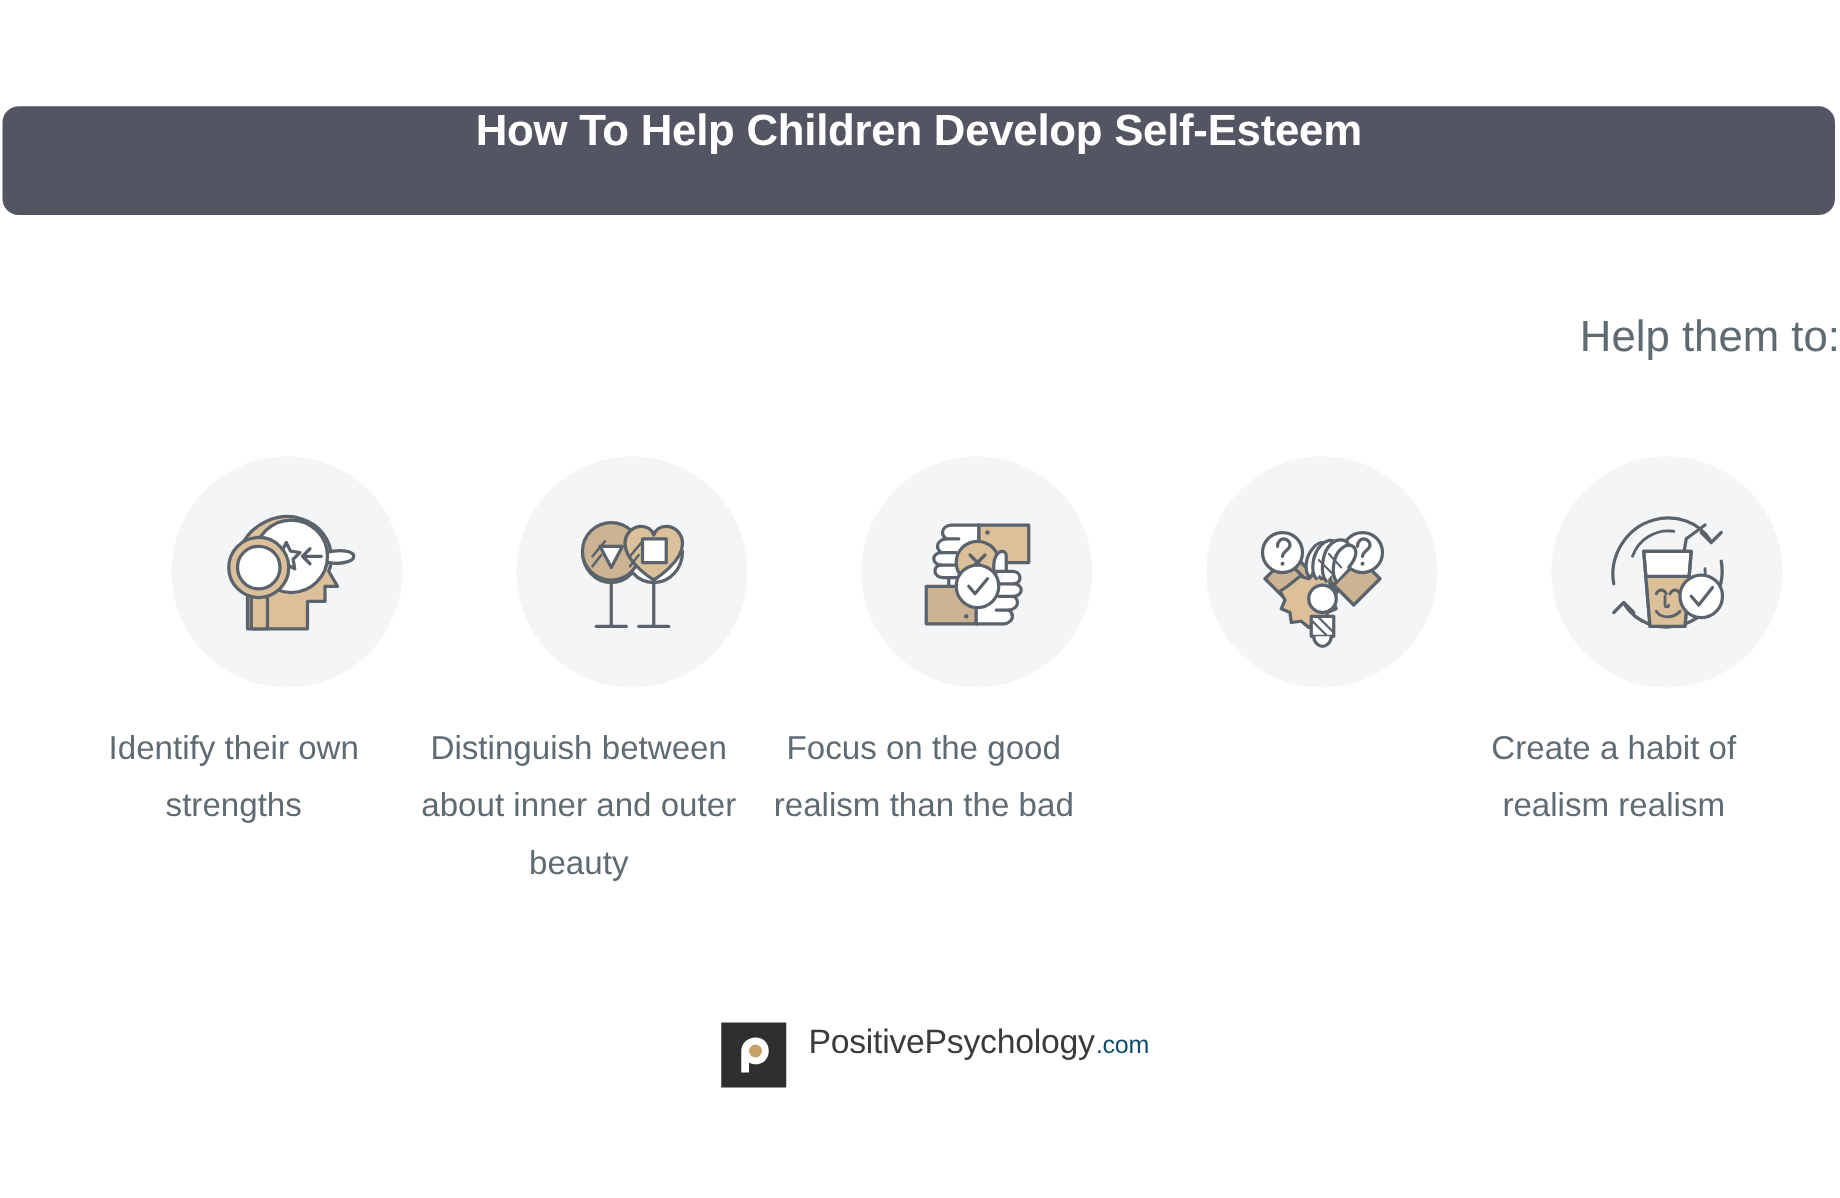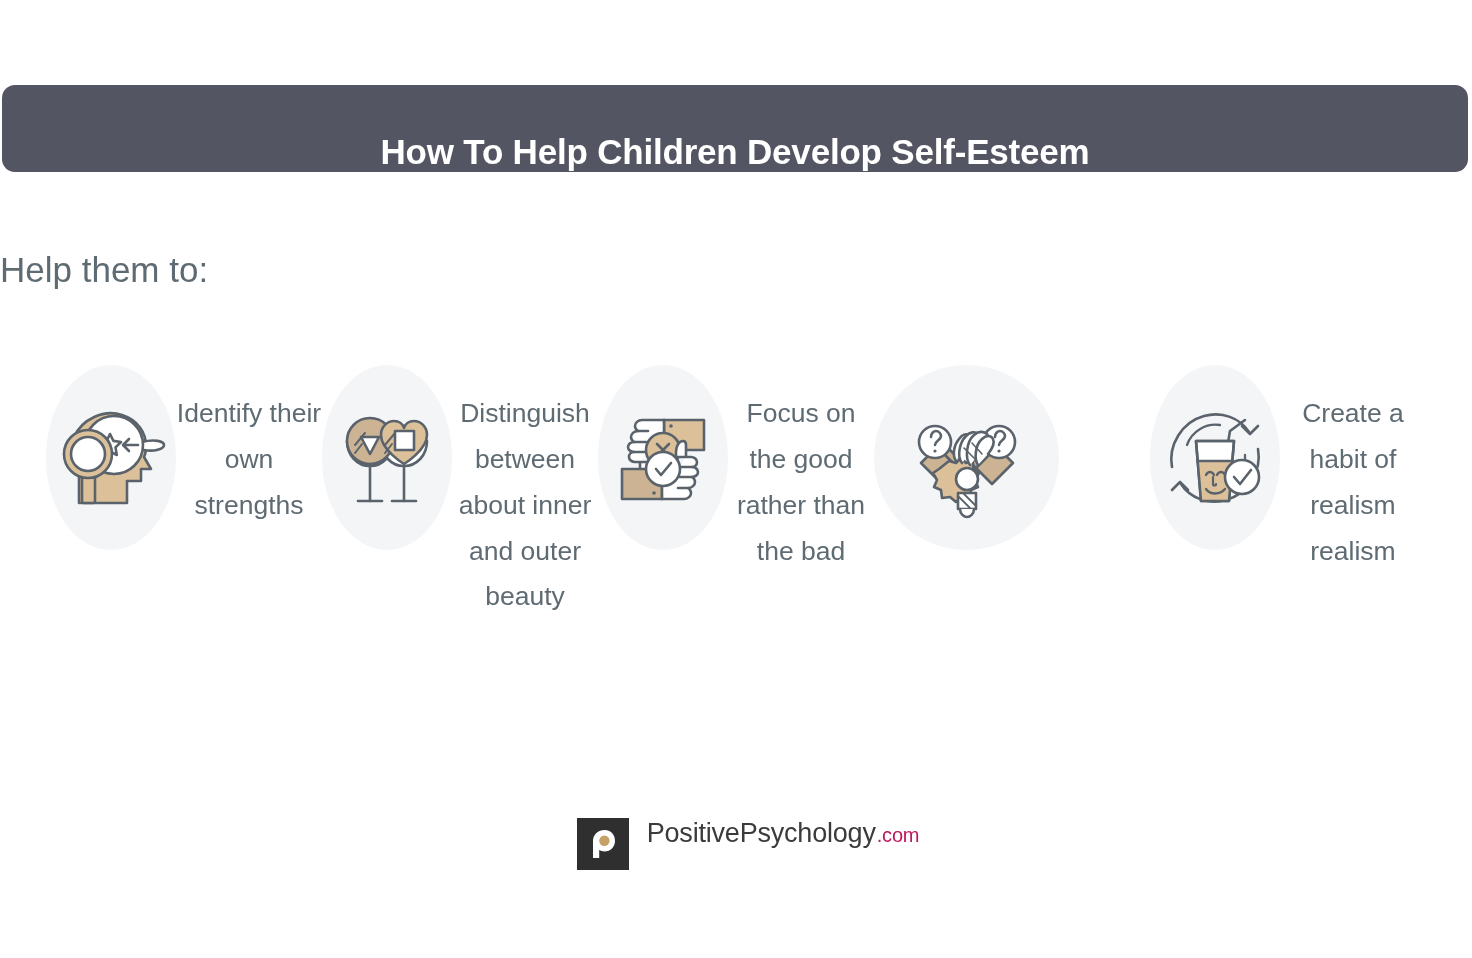--- a/index.html
+++ b/index.html
@@ -25,59 +25,60 @@
   .header-bar {
     position: absolute;
     left: 2px;
     top: 85px;
     width: 1466px;
     height: 87px;
     background: #53556380;
     background: #535563;
     border-radius: 13px;
     display: flex;
-    align-items: flex-end;
+    align-items: flex-start;
     justify-content: center;
     box-sizing: border-box;
   }
   .header-title {
     color: #ffffff;
     font-size: 35px;
     font-weight: bold;
     letter-spacing: -0.2px;
     font-family: "Liberation Sans", sans-serif;
     white-space: nowrap;
   }
 
   
   .subtitle {
     position: absolute;
     left: 0;
     top: 250px;
     width: 1472px;
-    text-align: left;
+    text-align: right;
     font-size: 35px;
     color: #5f6b72;
     font-family: "Liberation Sans", sans-serif;
   }
 
   
   .cards {
     position: absolute;
     left: 46px;
     top: 365px;
     width: 1380px;
     display: flex;
     justify-content: space-between;
     align-items: flex-start;
   }
   .card {
     width: 276px;
     display: flex;
-    align-items: flex-start;
+    flex-direction: column;
+    align-items: flex-end;
   }
   .icon-circle {
     width: 185px;
     height: 185px;
     border-radius: 50%;
     background: #f4f5f7;
     display: flex;
     align-items: center;
     justify-content: center;
   }
@@ -116,21 +117,21 @@
   .brand {
     margin-left: 18px;
     font-size: 27px;
     color: #3b3b3b;
     font-family: "Liberation Sans", sans-serif;
     letter-spacing: -0.2px;
     display: flex;
     align-items: baseline;
   }
   .brand-tld {
-    color: #be185d;
+    color: #0c4a6e;
     font-size: 20px;
     margin-left: 1px;
   }
 </style>
 </head>
 <body>
 
 <div class="page">
 
   <div class="header-bar">
@@ -224,21 +225,21 @@
             <line x1="90" y1="95" x2="80" y2="95"></line>
             <line x1="94" y1="84" x2="82" y2="84"></line>
             <line x1="94" y1="74" x2="82" y2="74"></line>
             <path d="M64 106 L64 76 L78 76" fill="#ffffff"></path>
 
             <circle cx="65" cy="76" r="17" fill="#ffffff"></circle>
             <path d="M58 76 L63 82 L73 70"></path>
           </g>
         </svg>
       </div>
-      <div class="caption">Focus on the good rather than the bad</div>
+      <div class="caption">Focus on the good realism than the bad</div>
     </div>
 
     <div class="card">
       <div class="icon-circle">
         <svg width="130" height="130" viewBox="0 0 130 130">
           <g fill="none" stroke="#5a636b" stroke-width="2.6" stroke-linecap="round" stroke-linejoin="round">
 
             <path d="M40 49 L61 70 L40 91 L19 70 Z" fill="#cbb393"></path>
 
             <path d="M90 49 L111 70 L90 91 L69 70 Z" fill="#cbb393"></path>

